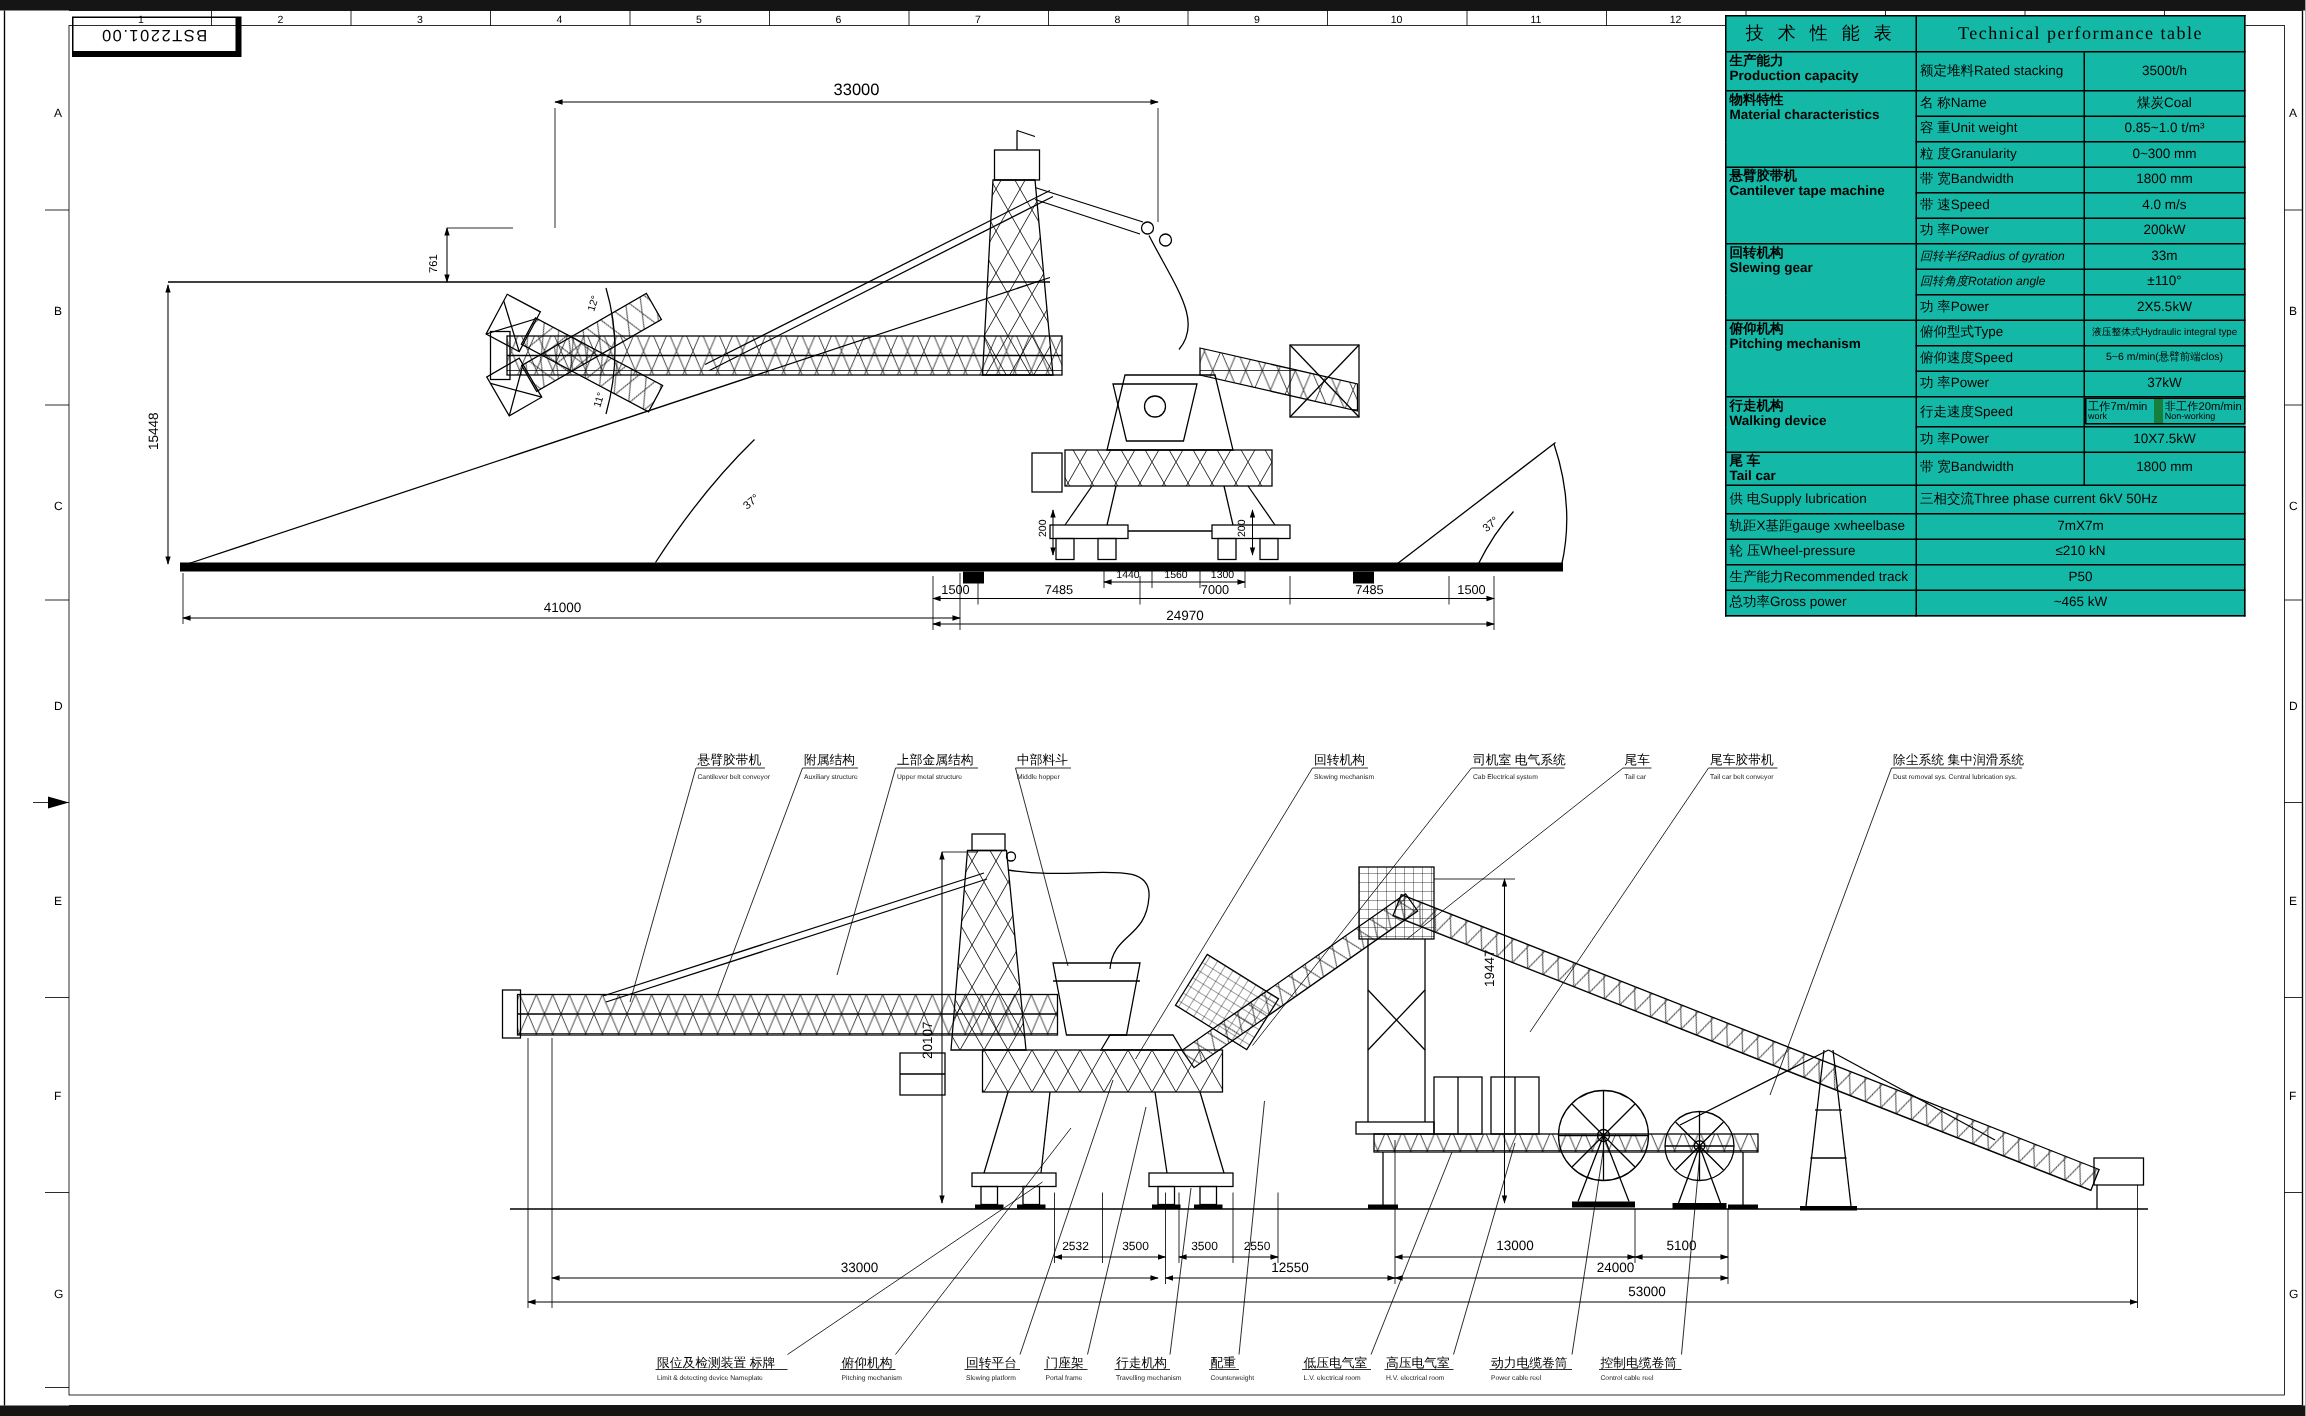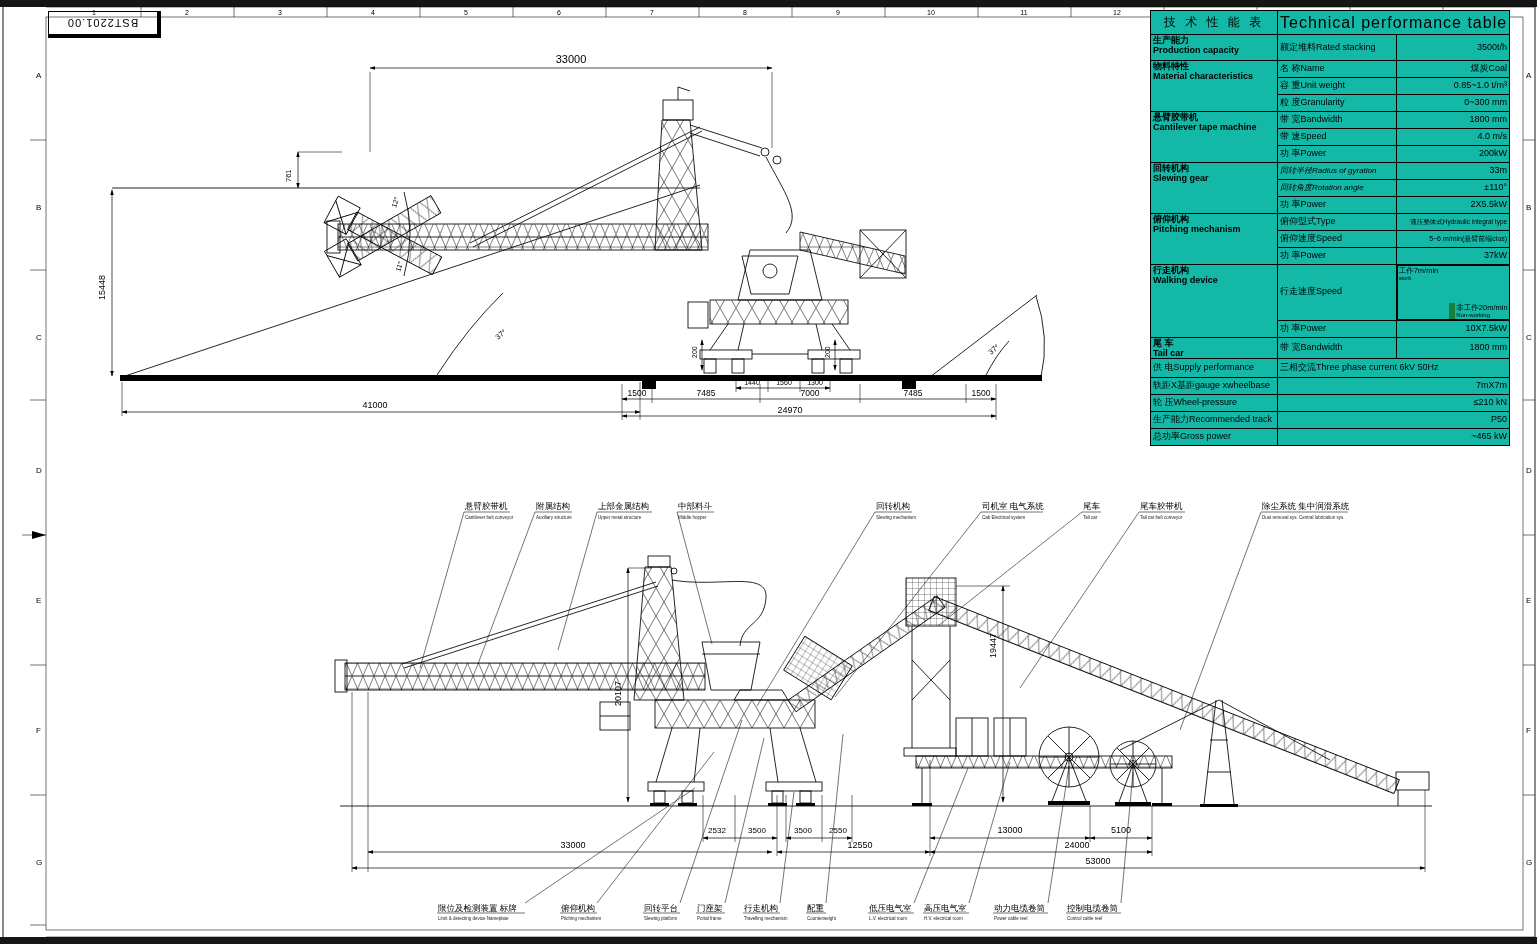--- a/index.html
+++ b/index.html
@@ -22,27 +22,27 @@
   .mech .solid{fill:#000;stroke:none;}
   
   .titlebox{position:absolute;left:48px;top:11px;width:108px;height:22px;
     border:1px solid #000;border-right:4px solid #000;border-bottom:4px solid #000;
     display:flex;align-items:center;justify-content:center;background:#fff;}
   .titlebox span{display:block;transform:rotate(180deg);font-size:11px;letter-spacing:1px;}
   
   .perf{position:absolute;left:1150px;top:10px;border-collapse:collapse;table-layout:fixed;background:#14b8a6;}
   .perf td{border:1px solid #000;font-size:9px;line-height:1.08;padding:0 2px;overflow:hidden;white-space:nowrap;vertical-align:middle;}
   .perf .hdr1{font-size:12px;text-align:center;letter-spacing:3px;white-space:nowrap;}
-  .perf .hdr2{font-size:16px;text-align:right;letter-spacing:1px;}
+  .perf .hdr2{font-size:12px;text-align:center;letter-spacing:1px;font-family:Liberation Serif, serif;}
   .perf .lbl{vertical-align:top;white-space:normal;line-height:1.15;font-weight:bold;}
-  .perf .val{text-align:right;}
+  .perf .val{text-align:center;}
   .perf .small{font-size:8px;font-style:italic;}
   .split{display:flex;padding:0 !important;}
   .wcell{flex:1;font-size:7.5px;line-height:1;padding:1px 1px;}
-  .wcell.b{border-left:6px solid #15803d;margin-top:37px;}
+  .wcell.b{border-left:6px solid #15803d;}
   .ws{font-size:6px;}
 </style>
 </head>
 <body>
 
 <div class="sheet">
   <div class="strip"></div>
   <div class="strip bot"></div>
 
   <div class="titlebox">
@@ -621,21 +621,21 @@
     </tr>
     <tr style="height:21px">
       <td class="lbl">
         <div>尾 车</div>
         <div>Tail car</div>
       </td>
       <td><span>带 宽</span><span>Bandwidth</span></td>
       <td class="val">1800 mm</td>
     </tr>
     <tr style="height:19px">
-      <td><span>供 电</span><span>Supply performance</span></td>
+      <td><span>供 电</span><span>Supply lubrication</span></td>
       <td colspan="2">三相交流Three phase current 6kV 50Hz</td>
     </tr>
     <tr style="height:17px">
       <td><span>轨距X基距</span><span>gauge xwheelbase</span></td>
       <td class="val" colspan="2">7mX7m</td>
     </tr>
     <tr style="height:17px">
       <td><span>轮 压</span><span>Wheel-pressure</span></td>
       <td class="val" colspan="2">≤210 kN</td>
     </tr>

